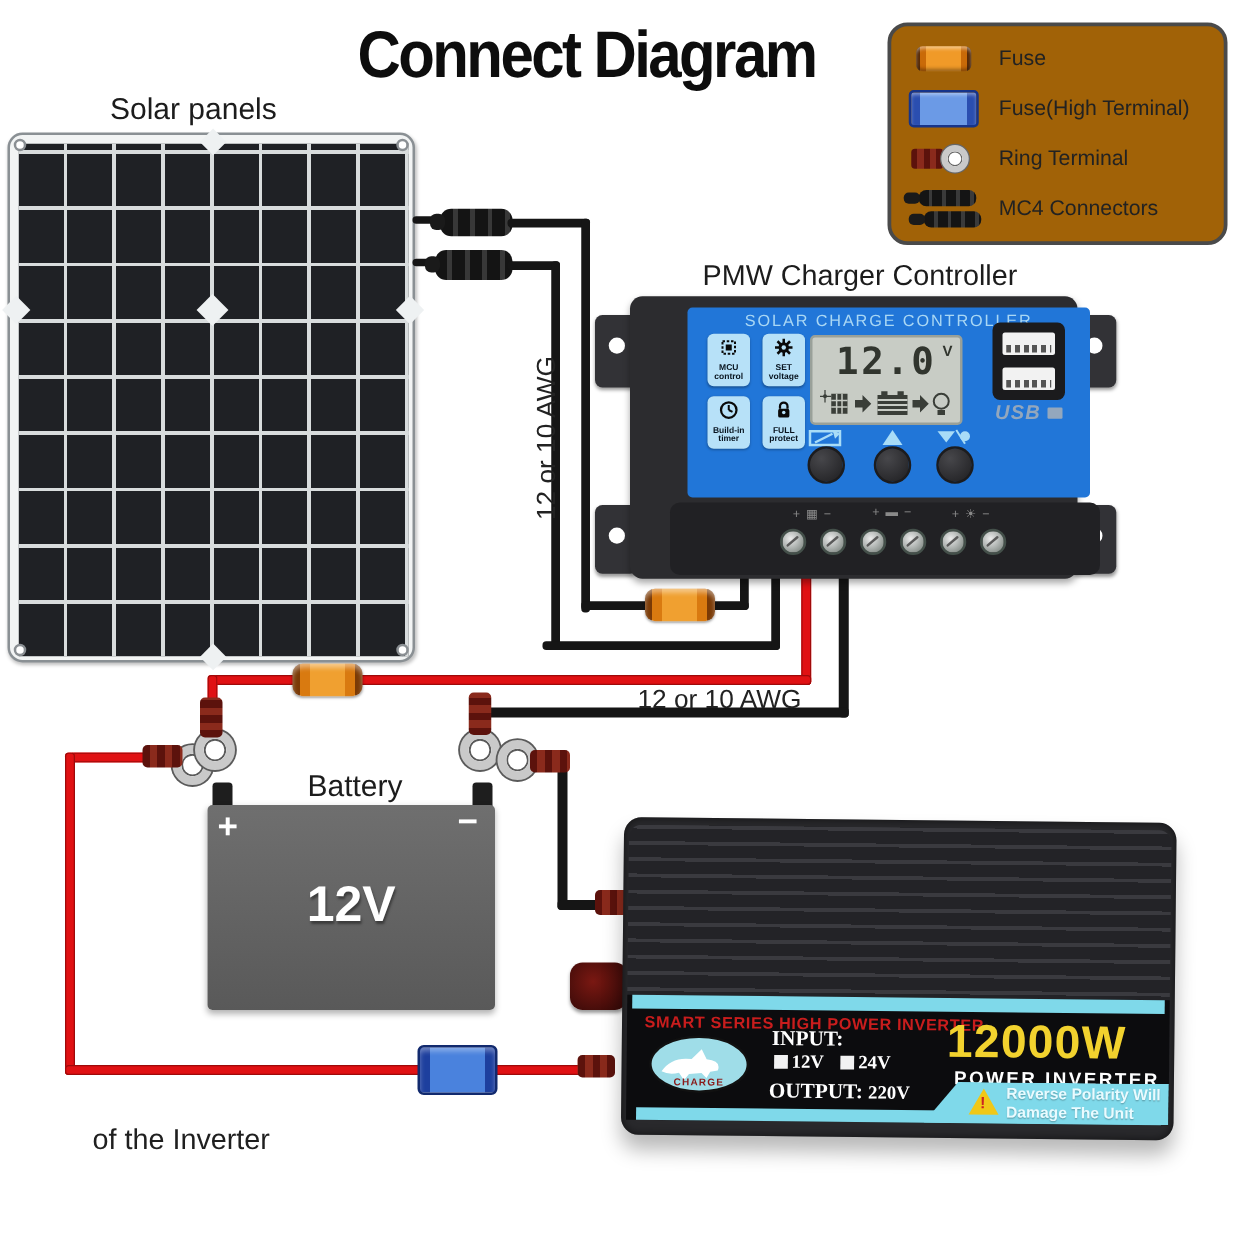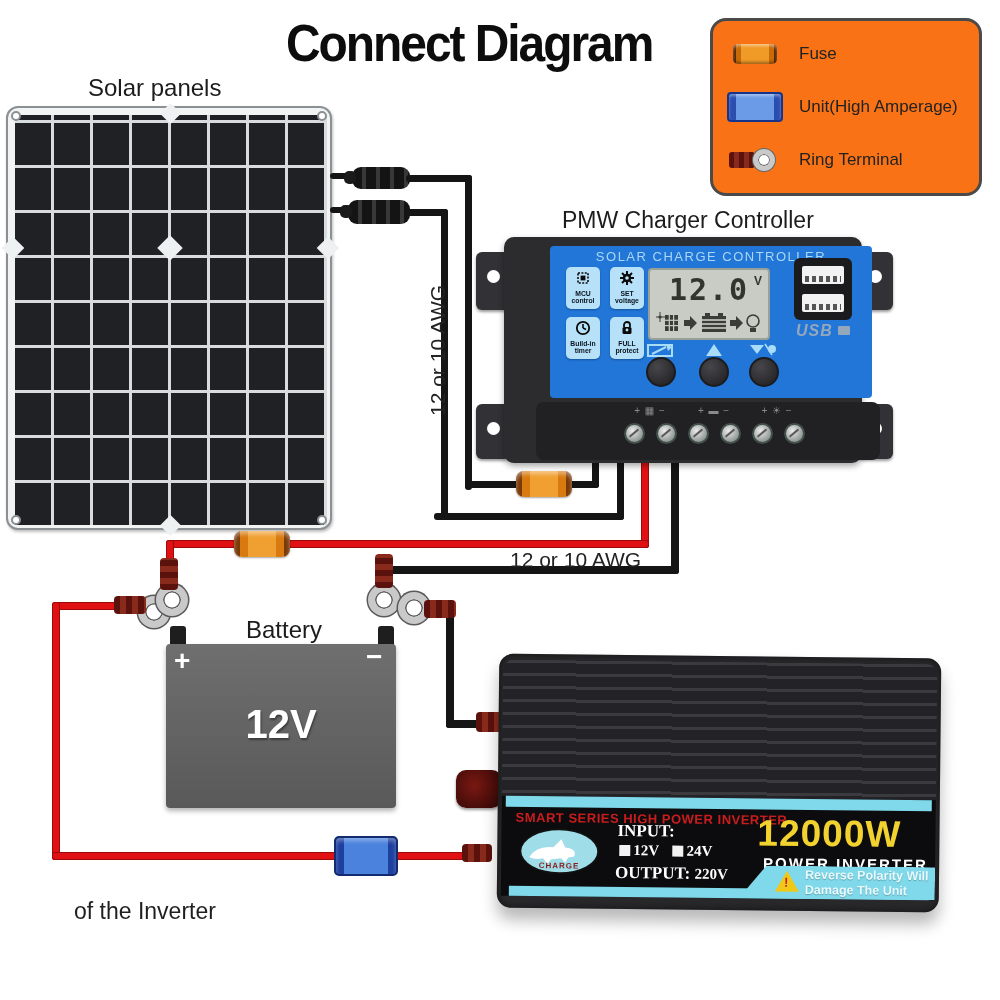--- a/index.html
+++ b/index.html
@@ -7,21 +7,21 @@
           font-family:"Liberation Sans",sans-serif;color:#111;}
   .abs{position:absolute;}
 
   
   .main-title{left:286px;top:12px;font-size:47px;font-weight:800;letter-spacing:-2px;
               color:#0d0d0d;transform:scale(1.02,1.12);transform-origin:left top;}
   .plain-label{color:#1c1c1c;}
 
   
   .legend{left:710px;top:18px;width:272px;height:178px;border:3px solid #4a4a4a;border-radius:16px;
-          box-sizing:border-box;background:#f97316;display:flex;flex-direction:column;justify-content:space-around;
+          box-sizing:border-box;background:#a16207;display:flex;flex-direction:column;justify-content:space-around;
           padding:6px 8px;}
   .legend-row{display:flex;align-items:center;gap:10px;height:40px;}
   .legend-icon-box{width:68px;display:flex;justify-content:center;align-items:center;position:relative;}
   .legend-label{font-size:17px;color:#222;}
   .fuse-orange-s{width:44px;height:20px;border-radius:5px;
     background:linear-gradient(90deg,#5a2a04 0 3px,#c96a08 3px 8px,#f09a28 8px 36px,#c96a08 36px 41px,#5a2a04 41px);
     box-shadow:inset 0 2px 3px rgba(255,255,255,.45), inset 0 -2px 3px rgba(0,0,0,.35);}
   .fuse-blue-s{width:56px;height:30px;border-radius:4px;border:2px solid #16348a;box-sizing:border-box;
     background:linear-gradient(90deg,#2a4eb0 0 7px,#6b9ae6 7px 45px,#2a4eb0 45px);
     box-shadow:inset 0 2px 3px rgba(255,255,255,.4);}
@@ -140,30 +140,41 @@
     <div class="legend-row">
       <div class="legend-icon-box">
           <div class="fuse-orange-s"></div>
         </div>
       <div class="legend-label">Fuse</div>
     </div>
     <div class="legend-row">
       <div class="legend-icon-box">
           <div class="fuse-blue-s"></div>
         </div>
-      <div class="legend-label">Unit(High Amperage)</div>
+      <div class="legend-label">Fuse(High Terminal)</div>
     </div>
     <div class="legend-row">
       <div class="legend-icon-box">
         <div class="ringterm-s">
             <div class="b"></div>
             <div class="r"></div>
           </div>
       </div>
       <div class="legend-label">Ring Terminal</div>
+    </div>
+    <div class="legend-row">
+      <div class="legend-icon-box">
+        <div class="mc4-s">
+          <div class="c" style="left:12px;top:3px;width:46px;"></div>
+            <div class="n" style="left:0;top:5px;"></div>
+          <div class="c" style="left:16px;top:20px;width:46px;"></div>
+            <div class="n" style="left:4px;top:22px;"></div>
+        </div>
+      </div>
+      <div class="legend-label">MC4 Connectors</div>
     </div>
   </div>
 
   <div class="abs plain-label" style="left:88px;top:74px;font-size:24px;">Solar panels</div>
   <div class="abs panel-frame">
     <div class="panel-cells">
       <div class="dmd" style="left:146px;top:124px;width:18px;height:18px;"></div>
       <div class="dmd" style="left:-10px;top:125px;width:16px;height:16px;"></div>
       <div class="dmd" style="left:305px;top:125px;width:16px;height:16px;"></div>
       <div class="dmd" style="left:148px;top:-9px;width:15px;height:15px;"></div>

